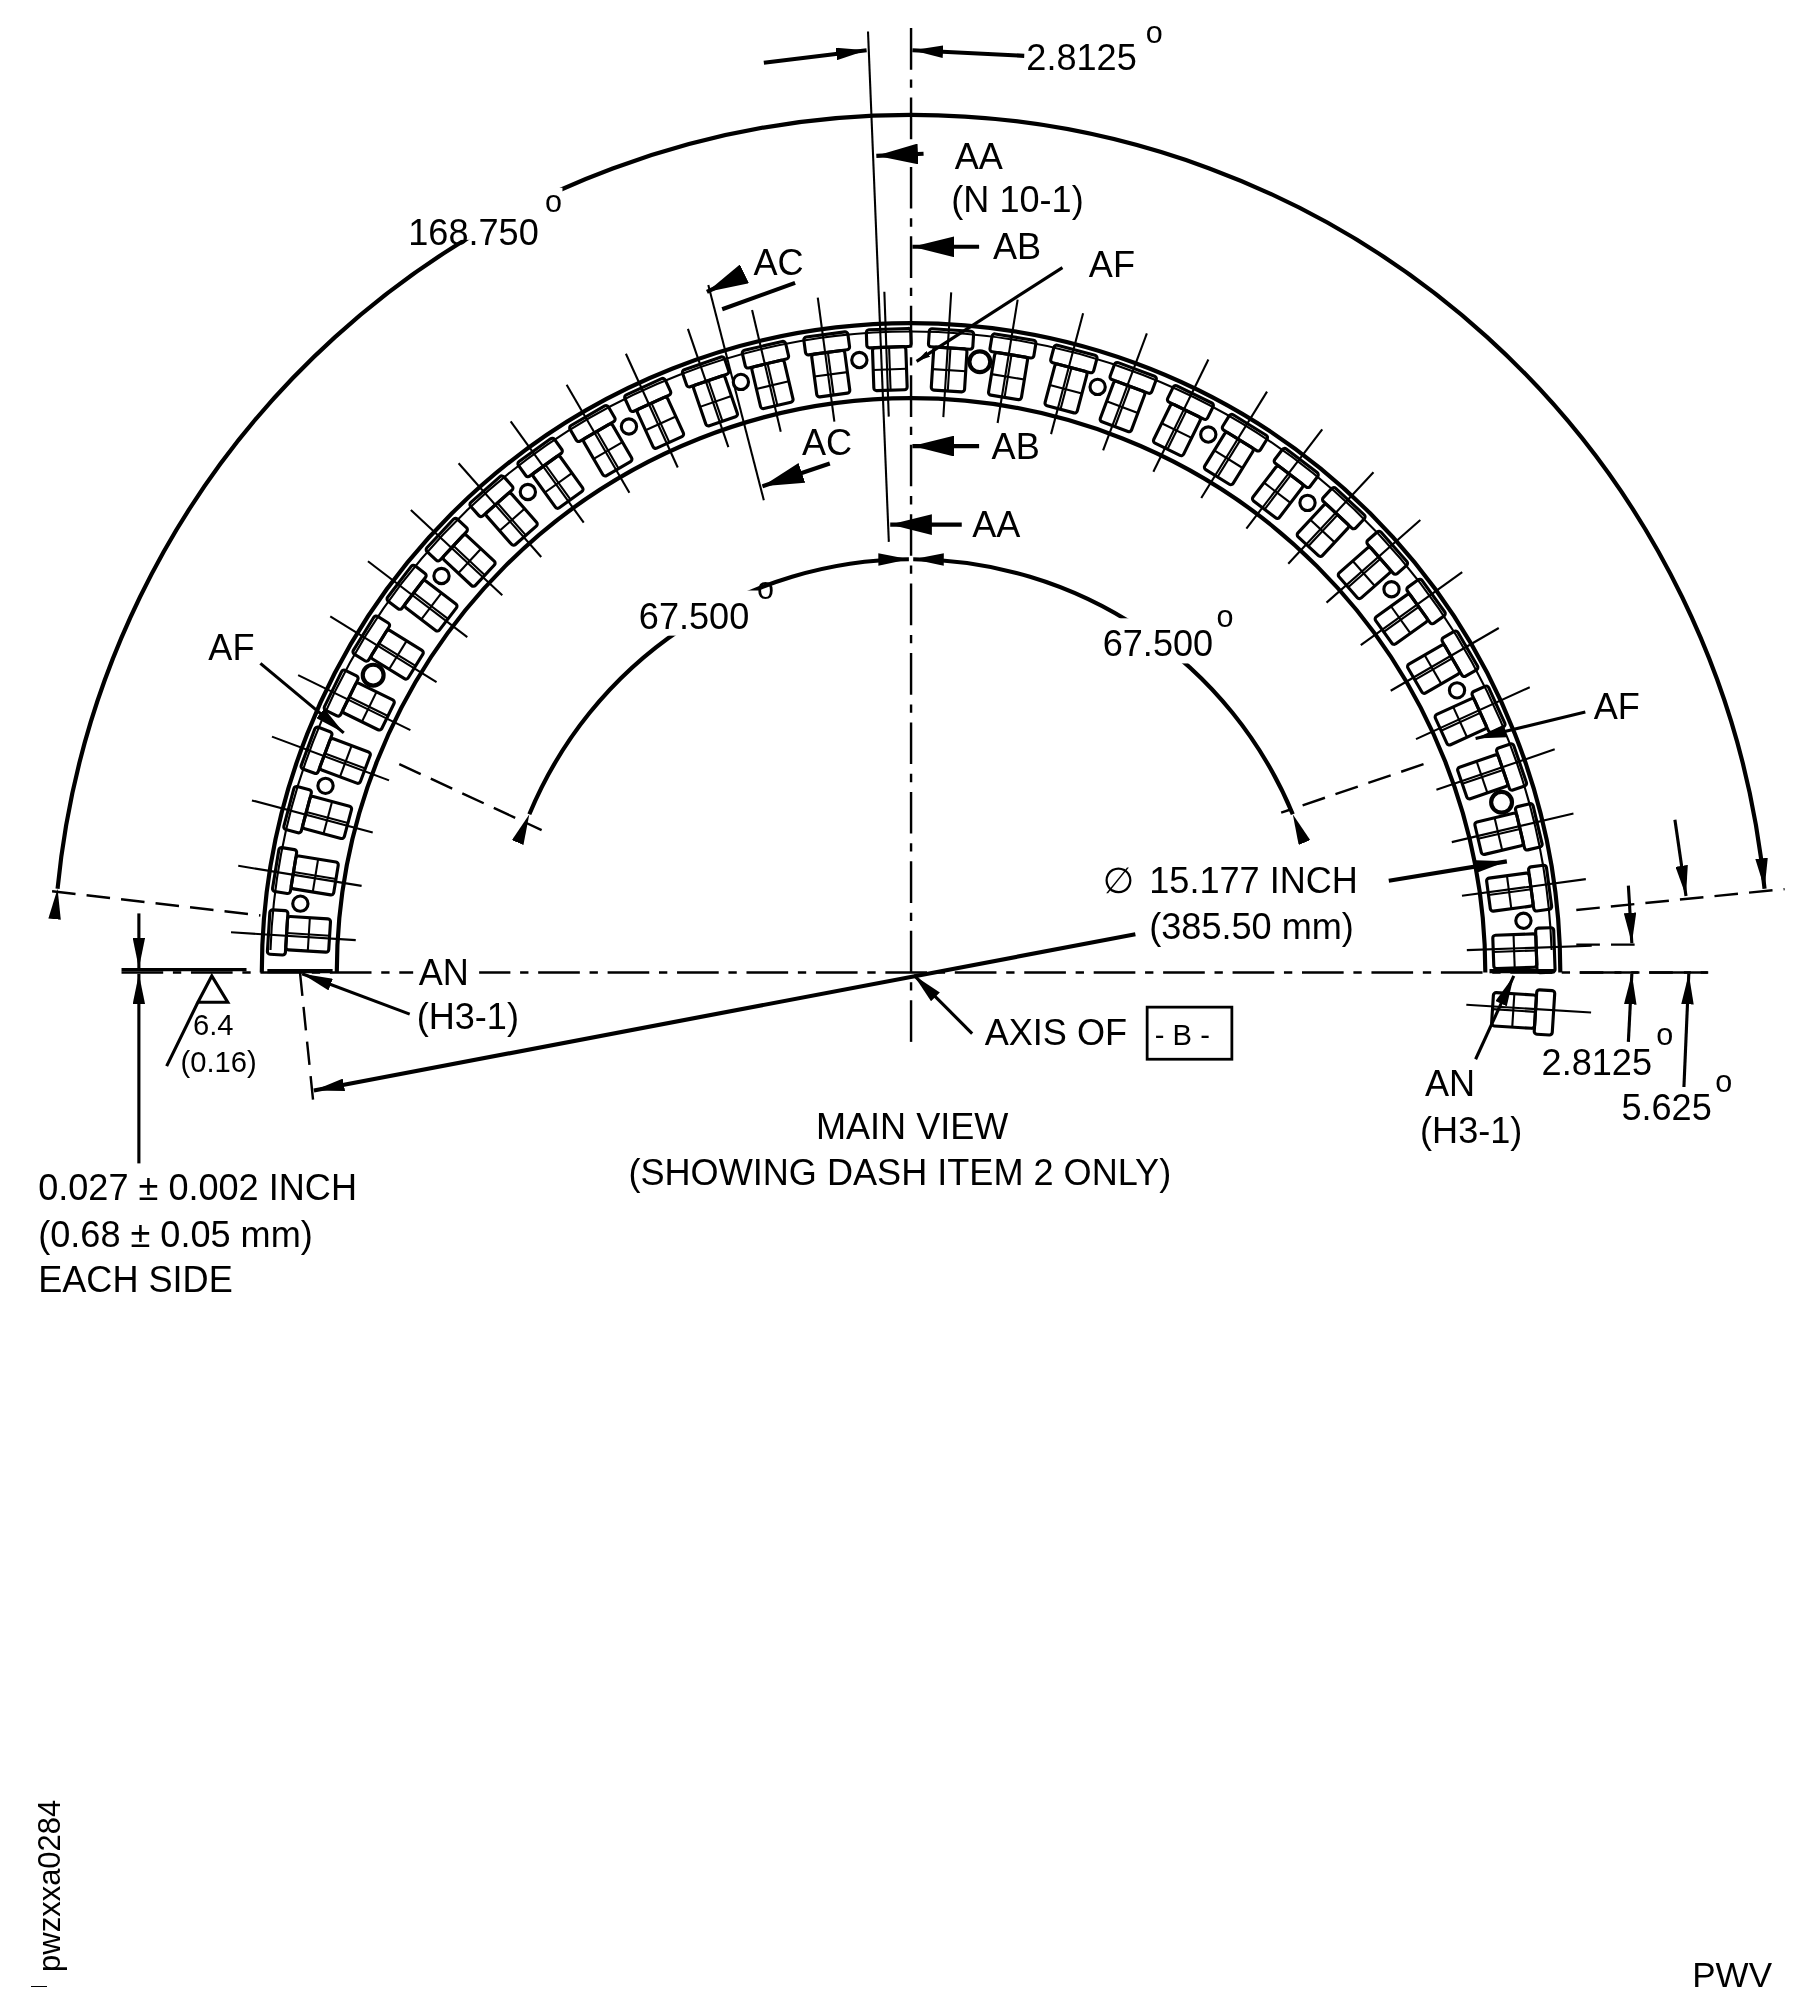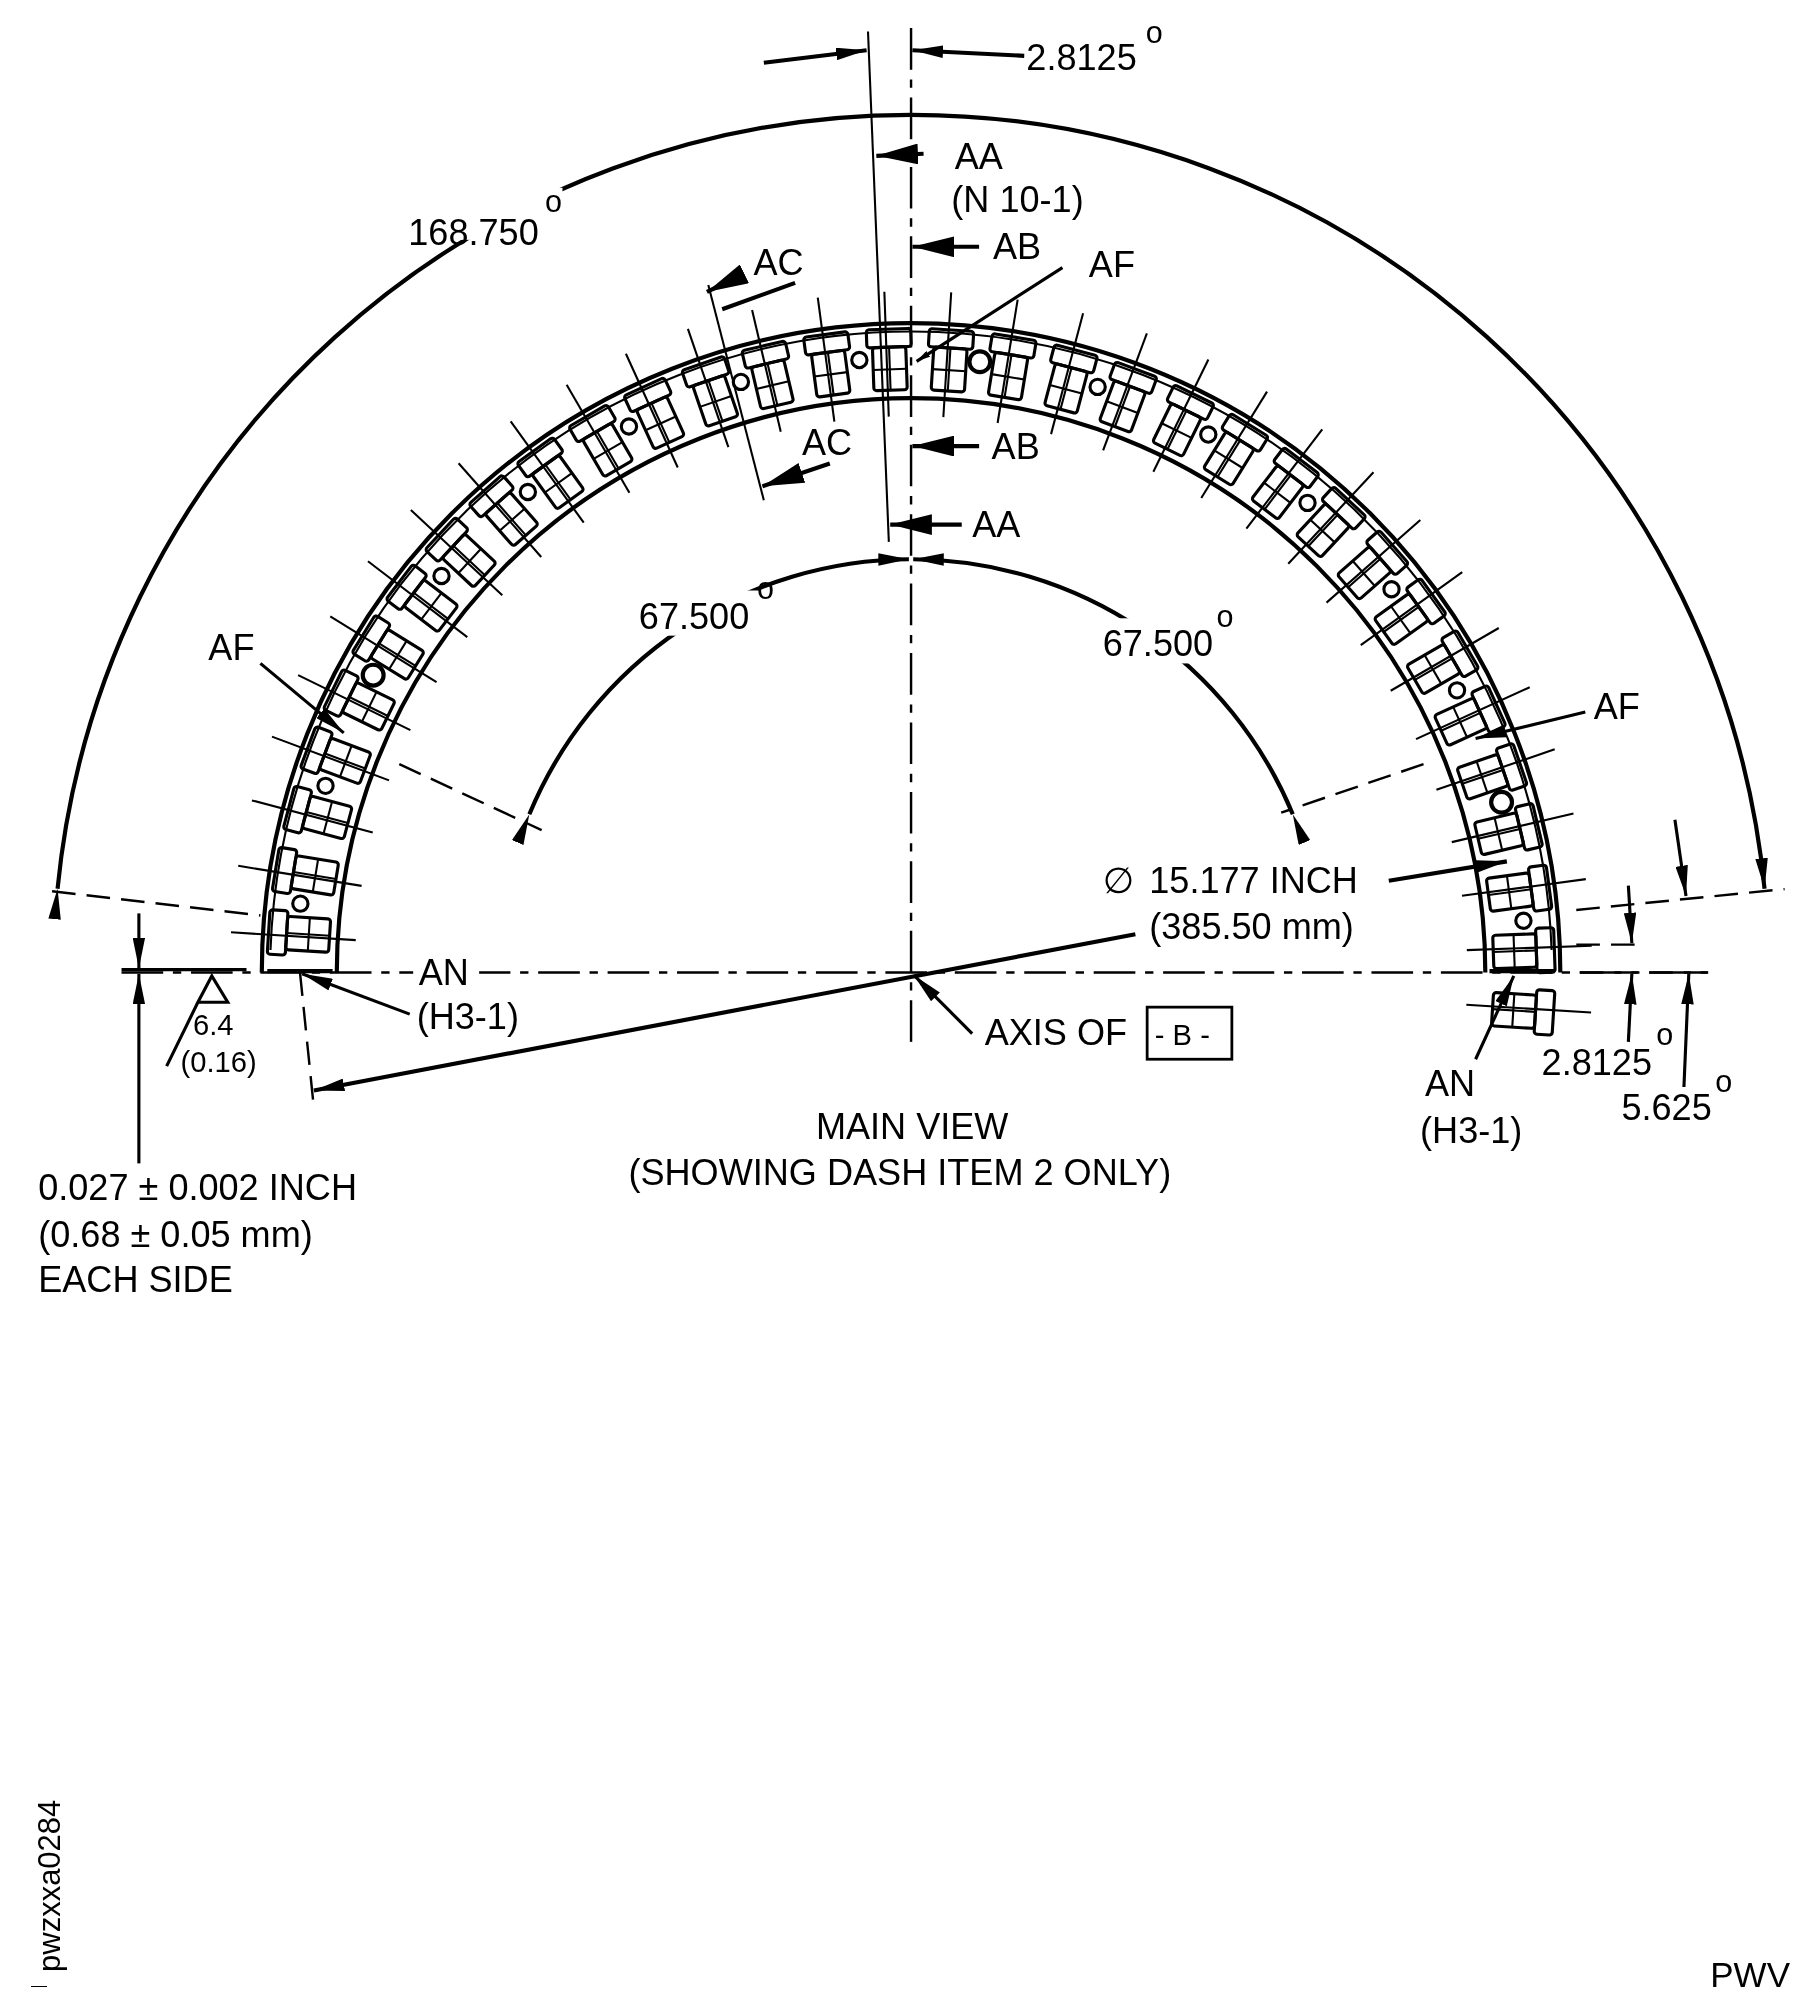--- a/index.html
+++ b/index.html
@@ -9,21 +9,21 @@
   .lbl-sm { font-family:"Liberation Sans", sans-serif; fill:#000; font-size:42px; }
   .deg { font-family:"Liberation Sans", sans-serif; fill:#000; font-size:44px; }
   .thin { stroke:#000; stroke-width:3; fill:none; }
   .med { stroke:#000; stroke-width:4.5; fill:none; }
   .thick { stroke:#000; stroke-width:6; fill:none; }
   .center { stroke:#000; stroke-width:3.5; fill:none; stroke-dasharray:60 14 12 14; }
   .dash { stroke:#000; stroke-width:3.5; fill:none; stroke-dasharray:34 16; }
   #fig-id { position:absolute; left:28px; top:1778px; width:42px; height:208px; }
   #fig-id span { position:absolute; left:0; top:0; transform-origin:0 0; transform:translate(4.2px, 194px) rotate(-90deg); font-size:31px; white-space:nowrap; }
   #fig-id .tick { position:absolute; left:2.8px; bottom:-1.4px; width:16.7px; border-top:1.4px solid #000; }
-  #corner-code { position:absolute; right:21px; top:1955px; font-size:35px; }
+  #corner-code { position:absolute; right:39px; top:1955px; font-size:35px; }
 </style>
 </head>
 <body>
 
 <svg id="drawing" viewBox="0 0 2608 2901" xmlns="http://www.w3.org/2000/svg">
   <defs>
     <marker id="ah" viewBox="0 0 20 10" refX="20" refY="5" markerWidth="20" markerHeight="10" markerUnits="userSpaceOnUse" orient="auto">
       <path d="M0,0 L20,5 L0,10 z" fill="#000"></path>
     </marker>
     <marker id="ahBig" viewBox="0 0 60 30" refX="60" refY="15" markerWidth="60" markerHeight="30" markerUnits="userSpaceOnUse" orient="auto">

